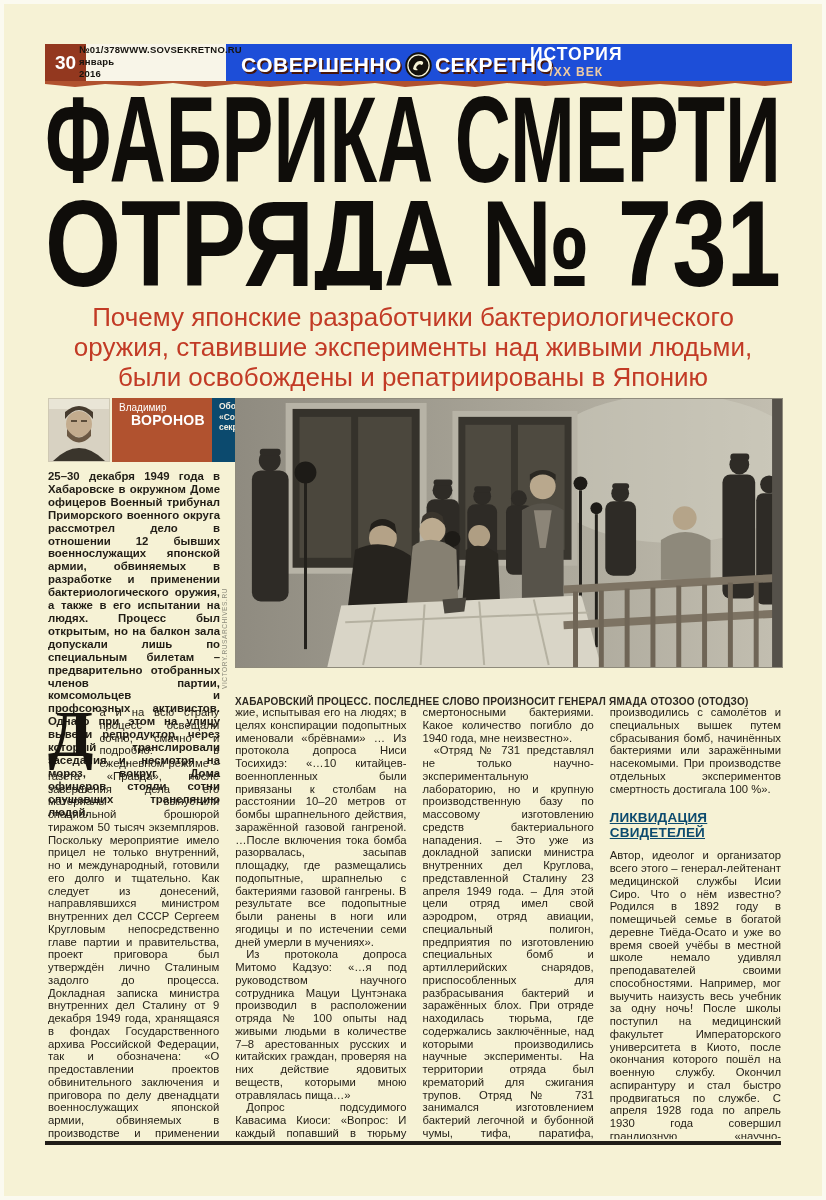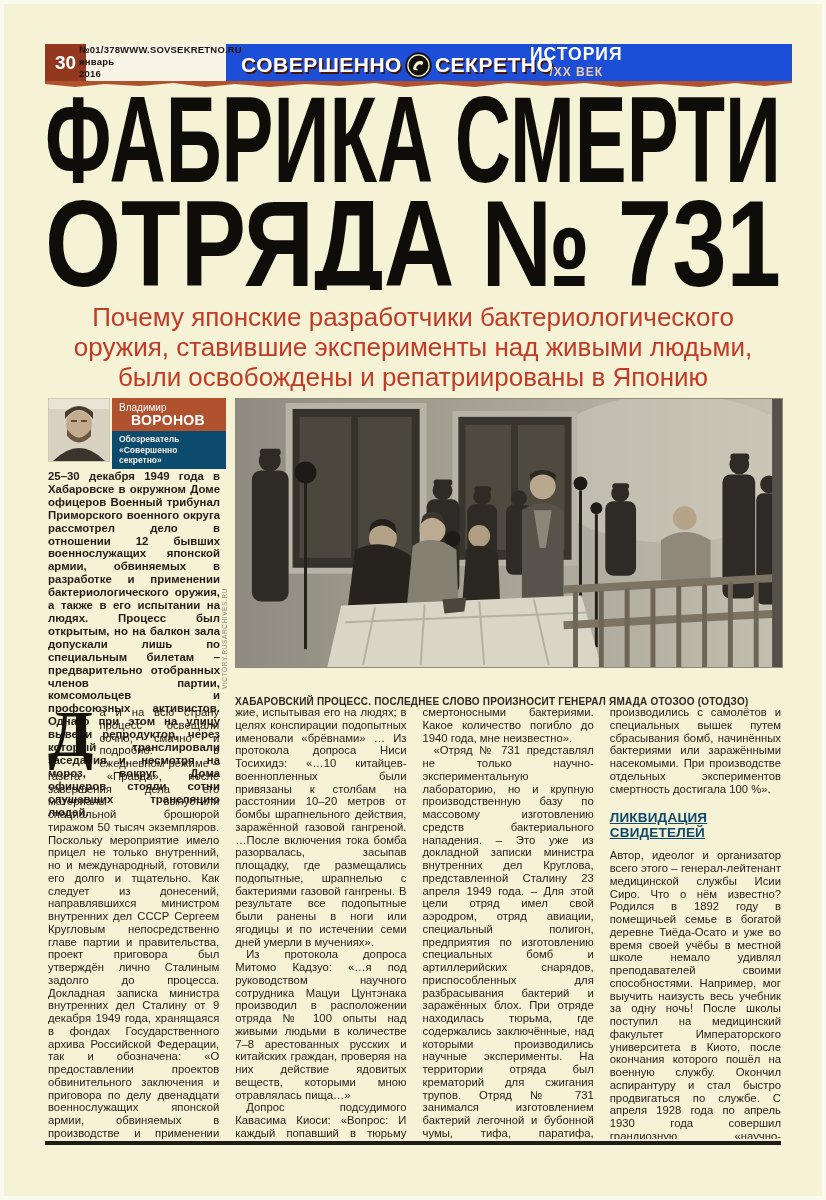--- a/index.html
+++ b/index.html
@@ -26,21 +26,21 @@
   .section-suffix{color:#edcba4;font-weight:bold;font-size:12px;letter-spacing:1px;}
   
   .headline{position:absolute;left:45px;top:92px;width:736px;height:198px;}
   .headline svg{display:block;}
   
   .subtitle{position:absolute;left:63px;top:302px;width:700px;text-align:center;
     color:#c23b26;font-size:26px;line-height:30px;font-weight:normal;}
   
   .byline{position:absolute;left:48px;top:398px;width:178px;height:64px;display:flex;}
   .byline-photo{width:62px;height:64px;flex:0 0 auto;border:1px solid #cfc9b4;box-sizing:border-box;}
-  .byline-right{flex:1;display:flex;flex-direction:column;margin-left:2px;}
+  .byline-right{flex:1;display:flex;margin-left:2px;}
   .byline-name{background:#b1522f;color:#fff;padding:4px 7px 3px;flex:0 0 auto;}
   .byline-first{font-size:10px;line-height:11px;}
   .byline-last{font-size:14px;font-weight:bold;line-height:15px;letter-spacing:.3px;padding-left:12px;}
   .byline-role{background:#0c4a6e;color:#f3efe2;padding:3px 7px;flex:1;}
   .byline-role div{font-size:8.5px;line-height:10.5px;font-weight:bold;}
   
   .lead{position:absolute;left:48px;top:470px;width:172px;
     font-size:11.4px;line-height:12.9px;font-weight:bold;color:#211d16;
     text-align:justify;}
   .photo-credit{position:absolute;left:221px;top:689px;transform:rotate(-90deg);transform-origin:0 0;

